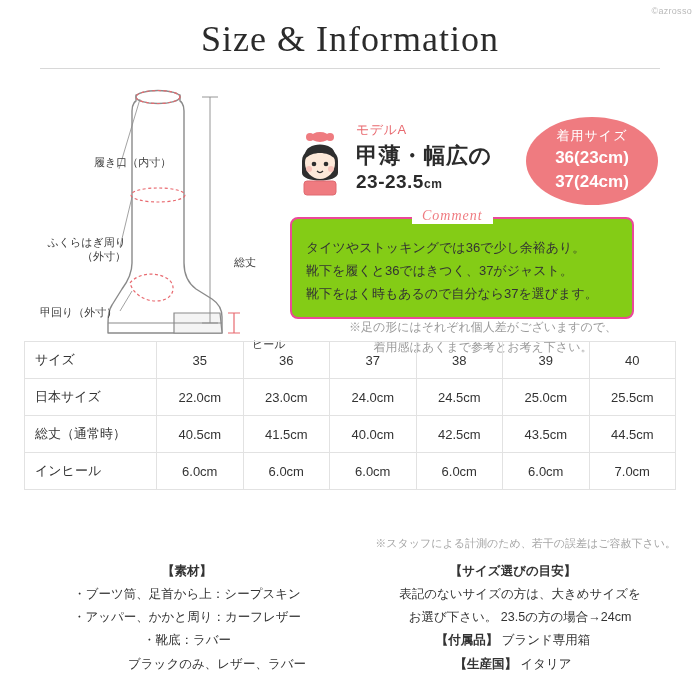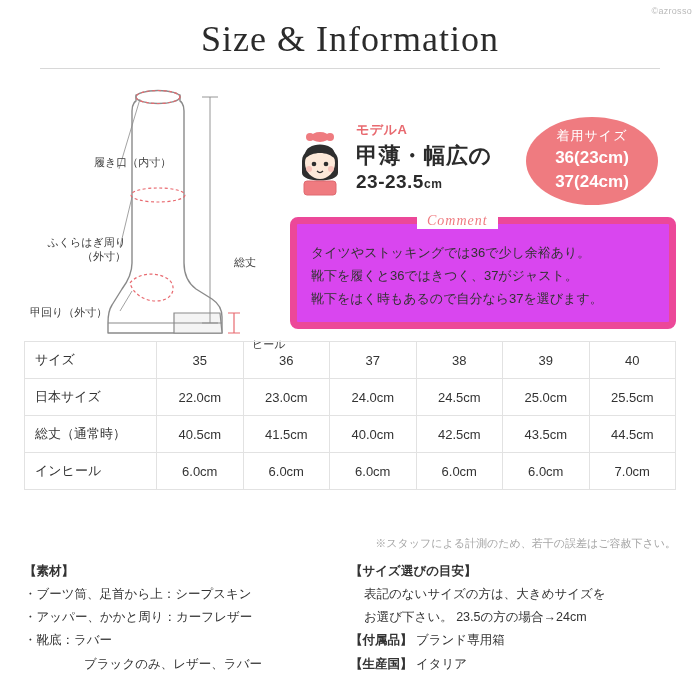--- a/index.html
+++ b/index.html
@@ -66,21 +66,21 @@
   }
   .lbl {
     position: absolute;
     font-size: 11px;
     color: #3a3a3a;
     white-space: nowrap;
     line-height: 1.3;
   }
   .lbl-open { left: 70px; top: 78px; }
   .lbl-calf { left: 6px; top: 158px; text-align: right; width: 96px;}
-  .lbl-instep { left: 6px; top: 228px; }
+  .lbl-instep { left: 16px; top: 228px; }
   .lbl-total { left: 210px; top: 178px; }
   .lbl-heel { left: 228px; top: 260px; }
 
   
   .model-row {
     position: absolute;
     left: 290px;
     top: 52px;
     width: 400px;
     height: 90px;
@@ -94,21 +94,21 @@
   }
   .model-text {
     position: absolute;
     left: 66px;
     top: 0px;
     width: 200px;
   }
   .model-label {
     font-size: 13px;
     color: #e8696f;
-    font-weight: bold;
+    font-weight: normal;
     letter-spacing: 0.5px;
   }
   .model-spec {
     font-size: 22px;
     font-weight: bold;
     color: #2b2b2b;
     margin-top: 2px;
     letter-spacing: 0.5px;
   }
   .model-size {
@@ -142,26 +142,26 @@
     font-weight: bold;
     line-height: 1.28;
     margin-top: 2px;
   }
 
   
   .comment-box {
     position: absolute;
     left: 290px;
     top: 148px;
-    width: 386px;
-    border: 7px solid #ec4899;
+    width: 344px;
+    border: 2px solid #ec4899;
     border-radius: 8px;
     box-sizing: border-box;
     padding: 18px 14px 12px 14px;
-    background: #d946ef;
+    background: #84cc16;
   }
   .comment-title {
     position: absolute;
     top: -11px;
     left: 120px;
     background: #ffffff;
     padding: 0 10px;
     color: #ef7b80;
     font-size: 14px;
     font-family: "Liberation Serif", serif;
@@ -230,20 +230,21 @@
     left: 24px;
     top: 560px;
     width: 652px;
     display: flex;
   }
   .col {
     width: 50%;
     font-size: 12.5px;
     line-height: 1.85;
     color: #333;
+    text-align: center;
   }
   .col .head { font-weight: bold; }
   .col .indent { padding-left: 14px; }
   .col .indent2 { padding-left: 60px; }
 </style>
 </head>
 <body>
 
 <div class="page">
 
@@ -326,20 +327,24 @@
       </div>
     </div>
 
     <div class="comment-box">
       <div class="comment-title">Comment</div>
       <div class="comment-line">タイツやストッキングでは36で少し余裕あり。</div>
       <div class="comment-line">靴下を履くと36ではきつく、37がジャスト。</div>
       <div class="comment-line">靴下をはく時もあるので自分なら37を選びます。</div>
     </div>
 
+    <div class="note">
+      <div>※足の形にはそれぞれ個人差がございますので、</div>
+      <div>着用感はあくまで参考とお考え下さい。</div>
+    </div>
   </div>
 
   <div class="table-wrap">
     <table class="spec">
       <thead>
         <tr>
           <th class="rowhead">サイズ</th>
           <th class="colhead">35</th>
           <th class="colhead">36</th>
           <th class="colhead">37</th>

